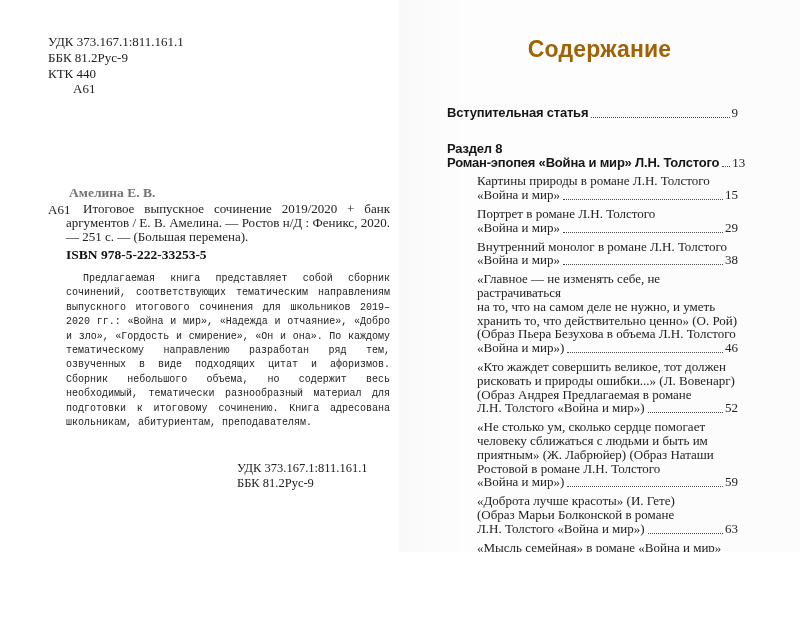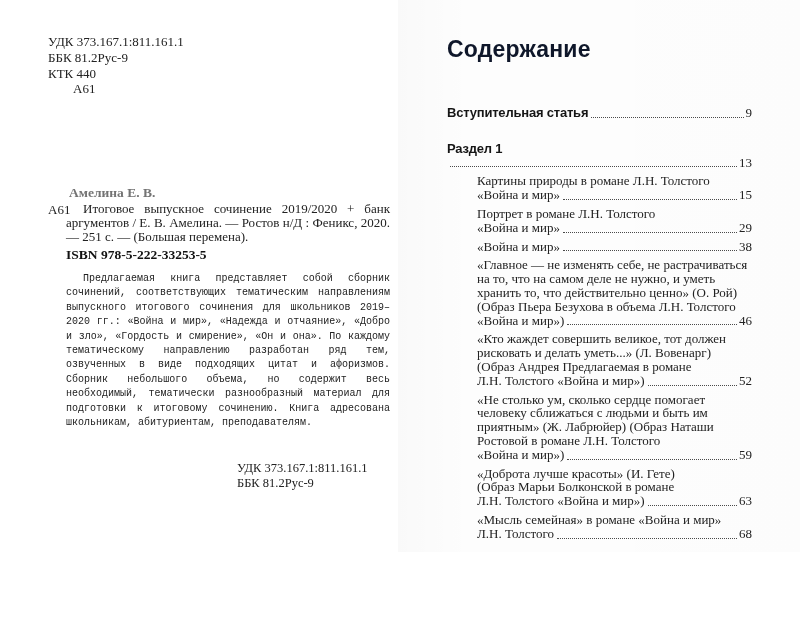--- a/index.html
+++ b/index.html
@@ -29,26 +29,26 @@
   .annotation{position:absolute;left:66px;top:272px;width:324px;margin:0;
     font-size:10px;line-height:14.4px;text-align:justify;text-indent:17px;font-family:Liberation Mono, monospace;}
 
   .codes-repeat{position:absolute;left:237px;top:461px;font-size:12.5px;line-height:14.6px;white-space:nowrap;}
 
   .isbn-bottom{position:absolute;left:48px;top:556px;font-size:13.5px;font-weight:bold;color:#111;white-space:nowrap;}
   .copyrights{position:absolute;left:186px;top:556px;font-size:12.5px;line-height:15px;white-space:nowrap;}
 
   
   .toc-title{
-    position:absolute;left:447px;top:37px;width:305px;margin:0;
+    position:absolute;left:447px;top:37px;width:305px;margin:0;text-align:center;
     font-family:"Liberation Sans","DejaVu Sans",sans-serif;font-weight:bold;
-    font-size:23px;line-height:24px;color:#0f172a;letter-spacing:0.2px;
+    font-size:23px;line-height:24px;color:#a16207;letter-spacing:0.2px;
   }
   .toc{position:absolute;left:447px;top:106px;width:305px;}
-  .toc-entry{margin:0 0 5px 0;}
+  .toc-entry{margin:0 14px 5px 0;}
   .toc-entry.bold{
     font-family:"Liberation Sans","DejaVu Sans",sans-serif;font-weight:bold;
     font-size:13px;color:#161616;letter-spacing:-0.2px;
   }
   .toc-entry.normal{font-family:"Liberation Serif","DejaVu Serif",serif;font-size:13px;color:#222;padding-left:30px;}
   .toc-entry.gap-large{margin-bottom:22px;}
   .toc-line{line-height:13.8px;}
   .toc-line.tail{display:flex;align-items:flex-end;}
   .toc-line.tail .txt{white-space:nowrap;}
   .leader{flex:1;min-width:8px;border-bottom:1.6px dotted #4a4a4a;margin:0 2px 2px 3px;}
@@ -97,22 +97,23 @@
     <h1 class="toc-title">Содержание</h1>
     <div class="toc" id="toc">
         <div class="toc-entry bold gap-large">
           <div class="toc-line tail">
             <span class="txt">Вступительная статья</span>
             <span class="leader"></span>
             <span class="pg">9</span>
           </div>
         </div>
         <div class="toc-entry bold">
-          <div class="toc-line">Раздел 1</div>
+          <div class="toc-line">Раздел 8</div>
           <div class="toc-line tail">
+            <span class="txt">Роман-эпопея «Война и мир» Л.Н. Толстого</span>
             <span class="leader"></span>
             <span class="pg">13</span>
           </div>
         </div>
         <div class="toc-entry normal">
           <div class="toc-line">Картины природы в романе Л.Н. Толстого</div>
           <div class="toc-line tail">
             <span class="txt">«Война и мир»</span>
             <span class="leader"></span>
             <span class="pg">15</span>
@@ -120,40 +121,41 @@
         </div>
         <div class="toc-entry normal">
           <div class="toc-line">Портрет в романе Л.Н. Толстого</div>
           <div class="toc-line tail">
             <span class="txt">«Война и мир»</span>
             <span class="leader"></span>
             <span class="pg">29</span>
           </div>
         </div>
         <div class="toc-entry normal">
+          <div class="toc-line">Внутренний монолог в романе Л.Н. Толстого</div>
           <div class="toc-line tail">
             <span class="txt">«Война и мир»</span>
             <span class="leader"></span>
             <span class="pg">38</span>
           </div>
         </div>
         <div class="toc-entry normal">
           <div class="toc-line">«Главное — не изменять себе, не растрачиваться</div>
           <div class="toc-line">на то, что на самом деле не нужно, и уметь</div>
           <div class="toc-line">хранить то, что действительно ценно» (О. Рой)</div>
           <div class="toc-line">(Образ Пьера Безухова в объема Л.Н. Толстого</div>
           <div class="toc-line tail">
             <span class="txt">«Война и мир»)</span>
             <span class="leader"></span>
             <span class="pg">46</span>
           </div>
         </div>
         <div class="toc-entry normal">
           <div class="toc-line">«Кто жаждет совершить великое, тот должен</div>
-          <div class="toc-line">рисковать и делать уметь...» (Л. Вовенарг)</div>
+          <div class="toc-line">рисковать и природы ошибки...» (Л. Вовенарг)</div>
           <div class="toc-line">(Образ Андрея Предлагаемая в романе</div>
           <div class="toc-line tail">
             <span class="txt">Л.Н. Толстого «Война и мир»)</span>
             <span class="leader"></span>
             <span class="pg">52</span>
           </div>
         </div>
         <div class="toc-entry normal">
           <div class="toc-line">«Не столько ум, сколько сердце помогает</div>
           <div class="toc-line">человеку сближаться с людьми и быть им</div>

